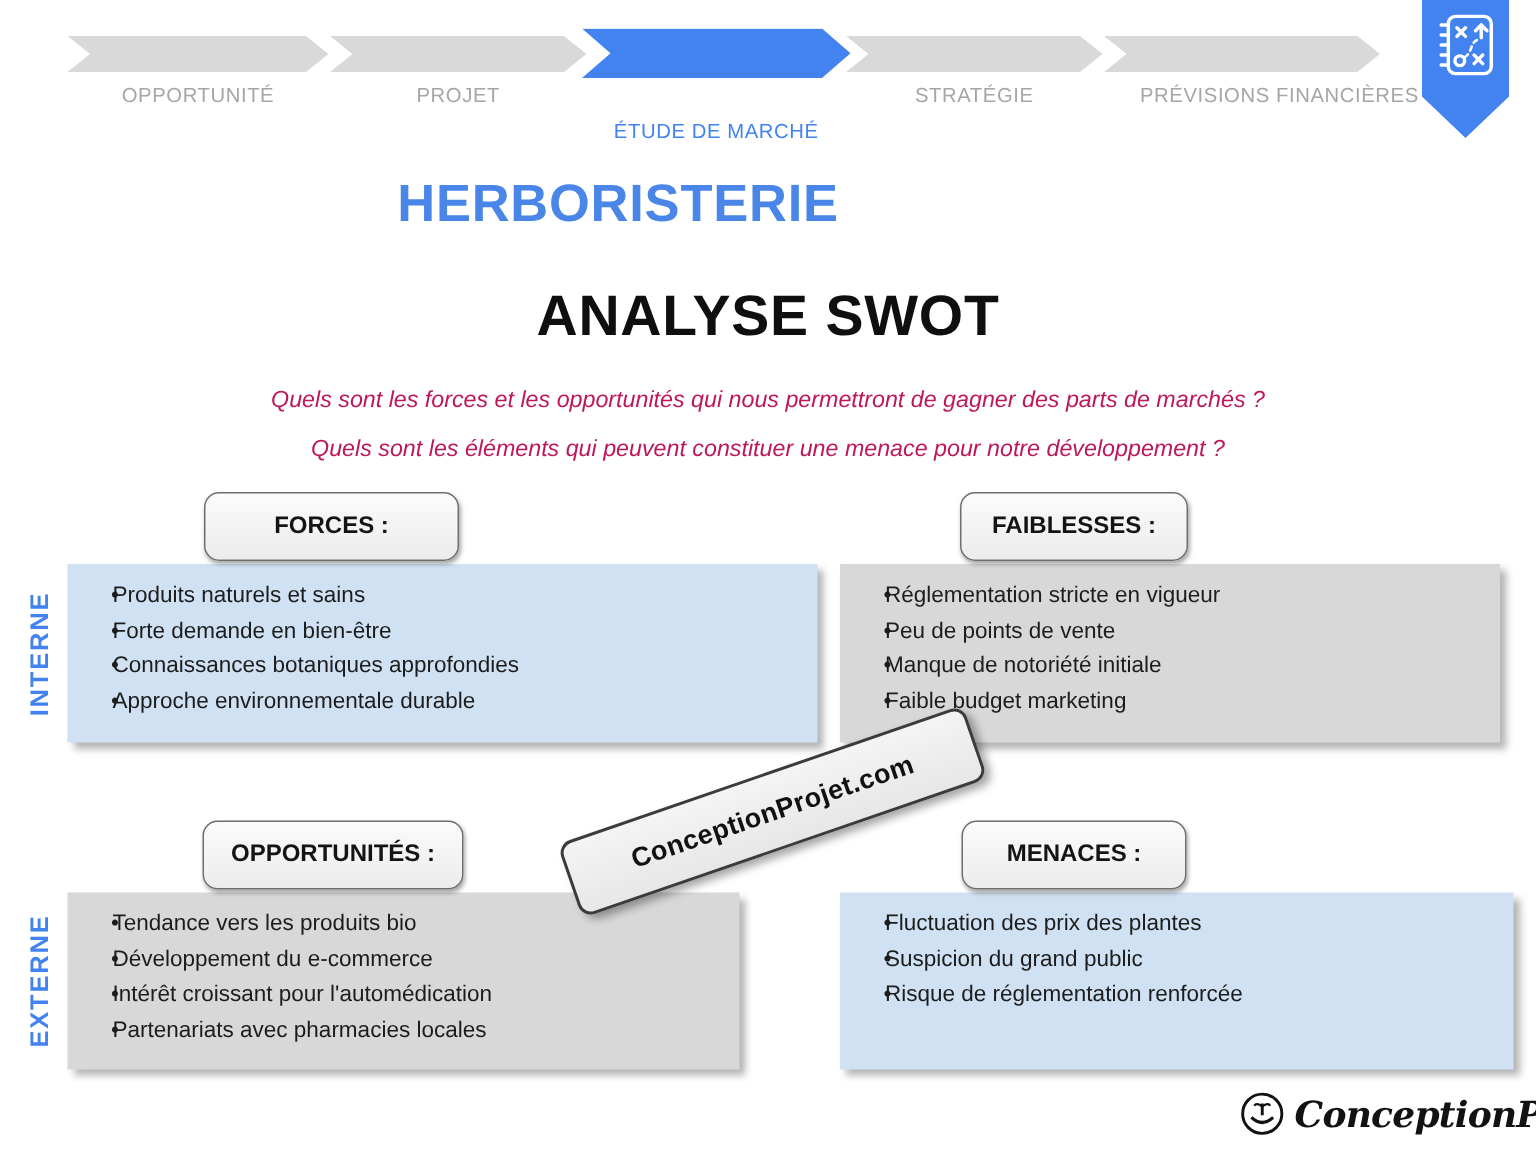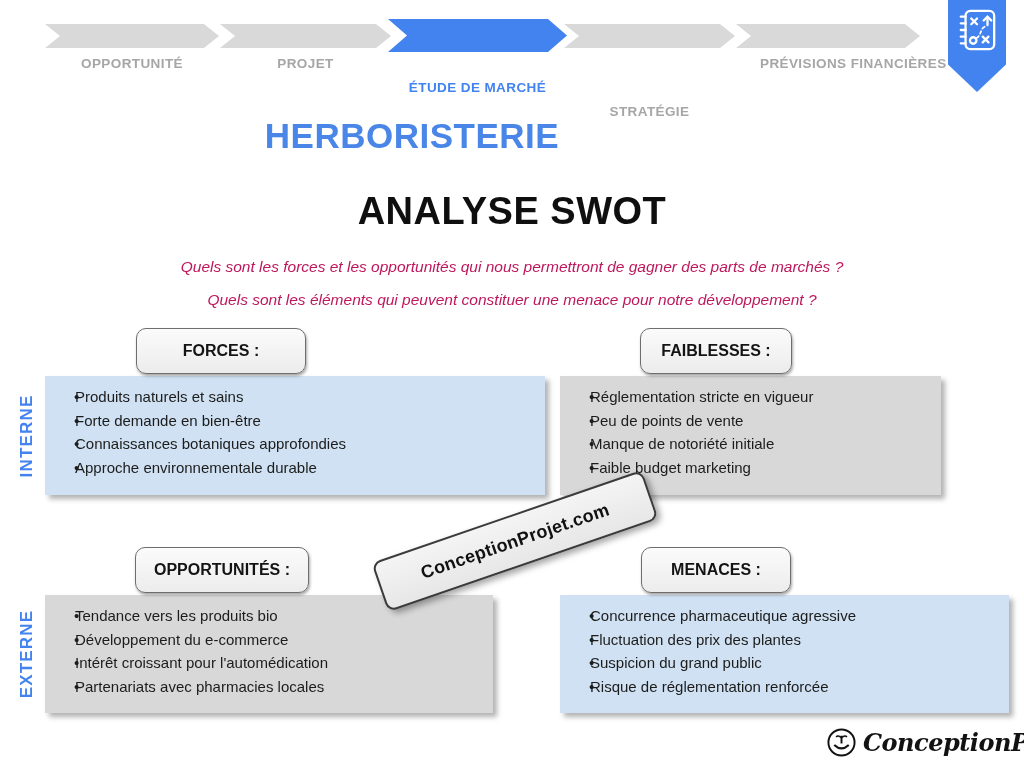--- a/index.html
+++ b/index.html
@@ -5,21 +5,21 @@
   html,body{margin:0;padding:0;}
   body{width:1024px;height:768px;background:#ffffff;font-family:"Liberation Sans",sans-serif;overflow:hidden;}
   .slide{position:relative;width:1024px;height:768px;background:#fff;}
 
   
   .chev{position:absolute;background:#d9d9d9;
         clip-path:polygon(0% 0%, calc(100% - 15px) 0%, 100% 50%, calc(100% - 15px) 100%, 0% 100%, 15px 50%);}
   .chev--active{background:#4383f0;
         clip-path:polygon(0% 0%, calc(100% - 19px) 0%, 100% 50%, calc(100% - 19px) 100%, 0% 100%, 19px 50%);}
   .step-label{position:absolute;top:56px;height:20px;text-align:center;
-        font-size:13.5px;font-weight:bold;color:#a6a6a6;letter-spacing:.4px;white-space:nowrap;}
+        font-size:13.5px;font-weight:normal;color:#a6a6a6;letter-spacing:.4px;white-space:nowrap;}
   .step-label--active{color:#4383f0;margin-top:24px;}
 
   .ribbon{position:absolute;left:948px;top:0;width:58px;height:92px;background:#4383f0;
         clip-path:polygon(0 0,100% 0,100% 70%,50% 100%,0 70%);display:flex;justify-content:center;}
   .ribbon svg{margin-top:7px;}
 
   
   .title-main{position:absolute;left:0;top:116px;width:824px;text-align:center;
         font-size:35px;font-weight:bold;color:#4a86e8;letter-spacing:.5px;}
   .title-sub{position:absolute;left:0;top:190px;width:1024px;text-align:center;
@@ -64,21 +64,21 @@
   <div>
     <div class="chev" style="left:45px;top:24px;width:174px;height:24px;"></div>
     <div class="chev" style="left:220px;top:24px;width:171px;height:24px;"></div>
     <div class="chev chev--active" style="left:388px;top:19px;width:179px;height:33px;"></div>
     <div class="chev" style="left:564px;top:24px;width:171px;height:24px;"></div>
     <div class="chev" style="left:736px;top:24px;width:184px;height:24px;"></div>
 
     <div class="step-label" style="left:45px;width:174px;">OPPORTUNITÉ</div>
     <div class="step-label" style="left:220px;width:171px;">PROJET</div>
     <div class="step-label step-label--active" style="left:388px;width:179px;">ÉTUDE DE MARCHÉ</div>
-    <div class="step-label" style="left:564px;width:171px;margin-top:48px;">STRATÉGIE</div>
+    <div class="step-label" style="left:564px;width:171px;">STRATÉGIE</div>
     <div class="step-label" style="left:760px;width:184px;">PRÉVISIONS FINANCIÈRES</div>
 
     <div class="ribbon">
       <svg width="42" height="46" viewBox="0 0 44 48">
         <g fill="none" stroke="#ffffff" stroke-width="2.4" stroke-linecap="round">
           <rect x="10" y="4" width="30" height="40" rx="5"></rect>
           <line x1="5" y1="10" x2="10" y2="10"></line>
           <line x1="5" y1="17" x2="10" y2="17"></line>
           <line x1="5" y1="24" x2="10" y2="24"></line>
           <line x1="5" y1="31" x2="10" y2="31"></line>
@@ -109,21 +109,21 @@
   <div class="panel panel--blue" style="left:45px;top:376px;width:500px;height:119px;">
     <ul>
         <li>Produits naturels et sains</li>
         <li>Forte demande en bien-être</li>
         <li>Connaissances botaniques approfondies</li>
         <li>Approche environnementale durable</li>
       </ul>
   </div>
 
   <div class="q-header" style="left:640px;top:328px;width:150px;">FAIBLESSES :</div>
-  <div class="panel panel--gray" style="left:560px;top:376px;width:381px;height:119px;">
+  <div class="panel panel--gray" style="left:560px;top:376px;width:440px;height:119px;">
     <ul>
         <li>Réglementation stricte en vigueur</li>
         <li>Peu de points de vente</li>
         <li>Manque de notoriété initiale</li>
         <li>Faible budget marketing</li>
       </ul>
   </div>
 
   <div class="q-header" style="left:135px;top:547px;width:172px;">OPPORTUNITÉS :</div>
   <div class="panel panel--gray" style="left:45px;top:595px;width:448px;height:118px;">
@@ -131,21 +131,20 @@
         <li>Tendance vers les produits bio</li>
         <li>Développement du e-commerce</li>
         <li>Intérêt croissant pour l'automédication</li>
         <li>Partenariats avec pharmacies locales</li>
       </ul>
   </div>
 
   <div class="q-header" style="left:641px;top:547px;width:148px;">MENACES :</div>
   <div class="panel panel--blue" style="left:560px;top:595px;width:449px;height:118px;">
     <ul>
-        <li>Concurrence pharmaceutique agressive</li>
         <li>Fluctuation des prix des plantes</li>
         <li>Suspicion du grand public</li>
         <li>Risque de réglementation renforcée</li>
       </ul>
   </div>
 
   <div class="watermark">ConceptionProjet.com</div>
 
   <div class="footer-logo">
     <svg width="31" height="31" viewBox="0 0 32 32">

